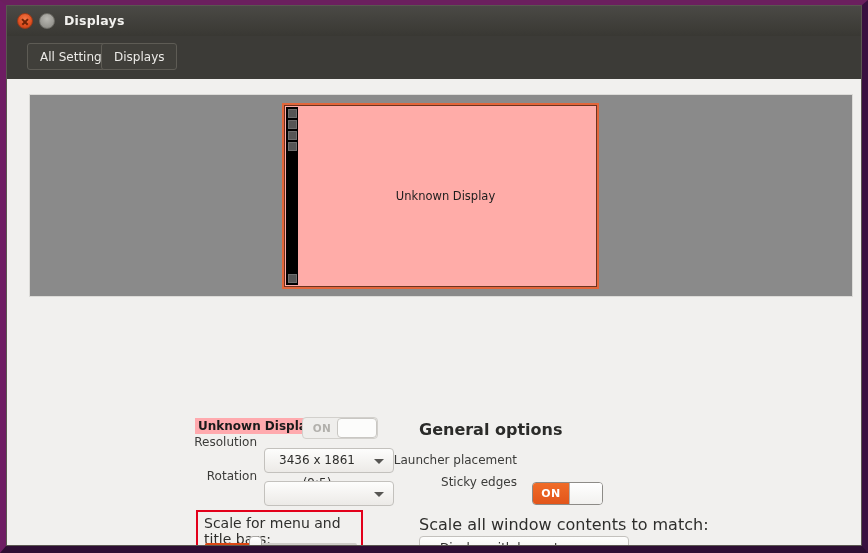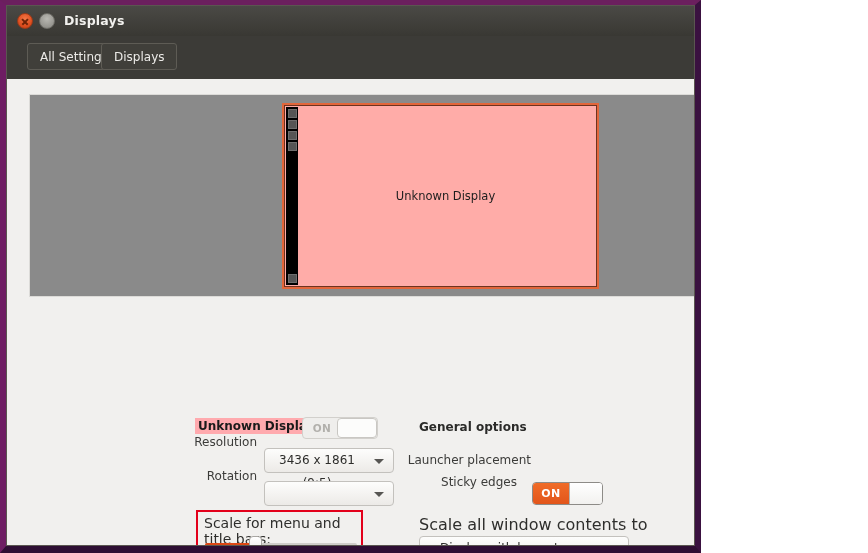--- a/index.html
+++ b/index.html
@@ -11,21 +11,21 @@
     width: 868px;
     height: 553px;
     font-family: "DejaVu Sans", "Liberation Sans", sans-serif;
     overflow: hidden;
   }
 
   
   #window {
     position: absolute;
     left: 0; top: 0;
-    width: 701px;
+    width: 868px;
     height: 553px;
     box-sizing: border-box;
     background: #000000;
     border-left: 6px solid #6e1d63;
     border-right: 6px solid #3a1140;
     border-top: 5px solid #6b1f5e;
     border-bottom: 7px solid #2e0e33;
     text-decoration: underline;
   }
   #window-inner {
@@ -270,29 +270,29 @@
     border-right: 5px solid transparent;
     border-top: 5px solid #575653;
   }
   #combo-resolution { left: 257px; top: 369px; width: 130px; }
   #combo-rotation   { left: 257px; top: 402px; width: 130px; }
   #combo-launcher   { left: 522px; top: 367px; width: 151px; }
   #combo-scale-all  { left: 412px; top: 457px; width: 210px; }
 
   #lbl-resolution { left: 160px; top: 356px; width: 90px; }
   #lbl-rotation   { left: 160px; top: 390px; width: 90px; }
-  #lbl-launcher   { left: 399px; top: 374px; width: 125px; }
+  #lbl-launcher   { left: 385px; top: 374px; width: 125px; }
   #lbl-sticky     { left: 385px; top: 396px; width: 125px; }
 
   
   #general-options {
     position: absolute;
     left: 412px;
     top: 341px;
-    font-size: 12px;
+    font-size: 16px;
     font-weight: bold;
     color: #2b2b29;
   }
 
   
   #toggle-sticky {
     position: absolute;
     left: 525px;
     top: 403px;
     width: 71px;

